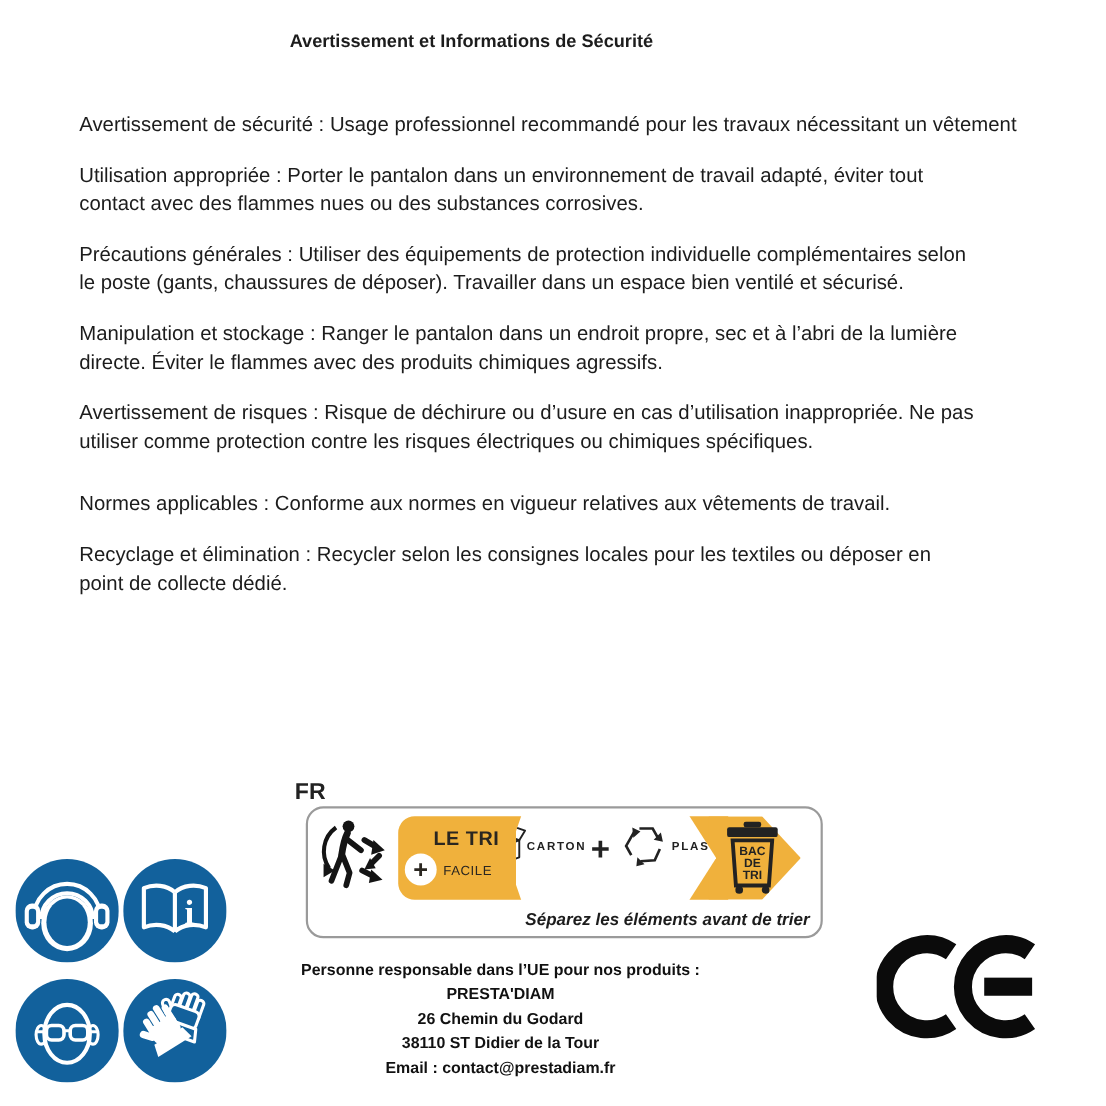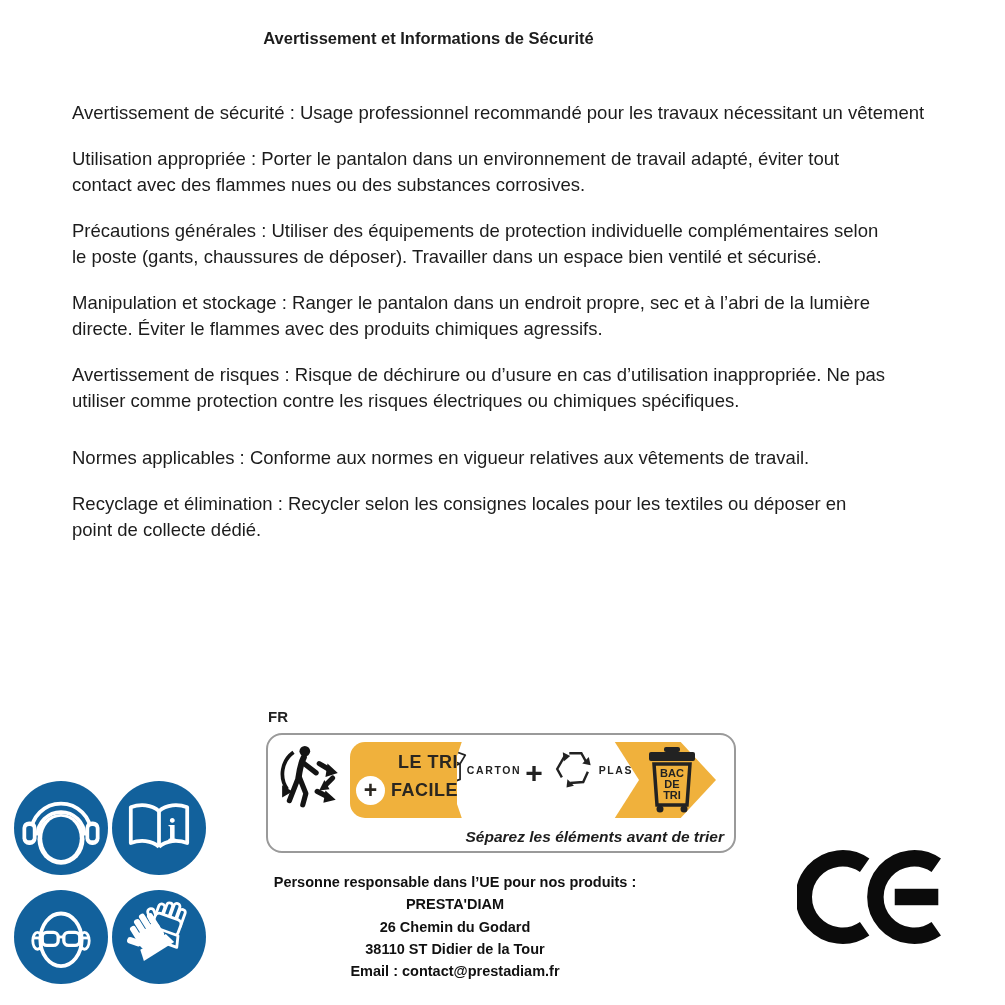--- a/index.html
+++ b/index.html
@@ -13,40 +13,40 @@
   
   .title{position:absolute;top:29px;left:0;width:857px;text-align:center;
          font-size:16.5px;font-weight:700;}
   .content{position:absolute;left:72px;top:84px;width:932px;
            font-size:18.5px;line-height:26px;}
   .content p{margin:16px 0 20px 0;}
   .content p.gap{margin-top:31px;}
   .ln{display:block;}
 
   
-  .fr{position:absolute;left:268px;top:708px;font-size:15px;font-weight:700;color:#222;}
-  .label-box{position:absolute;left:266px;top:733px;width:470px;height:120px;
-             background:#fff;border:2px solid #9a9a9a;border-radius:16px;box-sizing:border-box;text-align:right;}
+  .fr{position:absolute;left:268px;top:708px;font-size:21px;font-weight:700;color:#222;}
+  .label-box{position:absolute;left:278px;top:733px;width:470px;height:120px;
+             background:#fff;border:2px solid #9a9a9a;border-radius:16px;box-sizing:border-box;}
   .triman{position:absolute;left:10px;top:8px;width:66px;height:68px;}
   .band{position:absolute;left:82px;top:7px;width:366px;height:76px;}
   .band-yellow-main{position:absolute;left:0;top:0;width:300px;height:76px;
                     background:#F0B13C;border-radius:15px 0 0 15px;}
   .band-yellow-tip{position:absolute;left:282px;top:0;width:84px;height:76px;background:#F0B13C;
                    clip-path:polygon(0 0,58% 0,100% 50%,58% 100%,0 100%);}
   .band-white{position:absolute;left:107px;top:-2px;width:182px;height:80px;background:#fff;
               clip-path:polygon(3% 0,86% 0,100% 50%,86% 100%,3% 100%,0 80%,0 20%);
               display:flex;align-items:flex-start;justify-content:center;gap:4px;
               padding:6px 16px 0 8px;box-sizing:border-box;}
   .letri{position:absolute;left:6px;top:8px;color:#2a2620;}
   .letri-l1{font-size:18px;font-weight:800;letter-spacing:.5px;margin:2px 0 3px 26px;}
   .letri-l2{display:flex;align-items:center;gap:6px;}
   .plus-circle{width:29px;height:29px;border-radius:50%;background:#fff;color:#2a2620;
                display:flex;align-items:center;justify-content:center;
                font-size:23px;font-weight:800;line-height:1;}
-  .letri-fac{font-size:18px;font-weight:700;letter-spacing:.5px;}
+  .letri-fac{font-size:12px;font-weight:400;letter-spacing:.5px;}
   .mat{display:flex;flex-direction:row;align-items:center;}
   .mat svg{width:52px;height:46px;}
   .mat-label{font-size:10.5px;font-weight:700;letter-spacing:1.6px;color:#222;margin-top:1px;}
   .big-plus{font-size:30px;font-weight:800;color:#222;margin:12px 0 0 0;line-height:1;}
   .bin{position:absolute;left:294px;top:4px;width:56px;height:68px;}
   .sep{position:absolute;right:10px;top:93px;font-size:15.5px;font-style:italic;
        font-weight:700;color:#1c1c1c;}
 
   
   .icons{position:absolute;left:14px;top:781px;display:grid;

